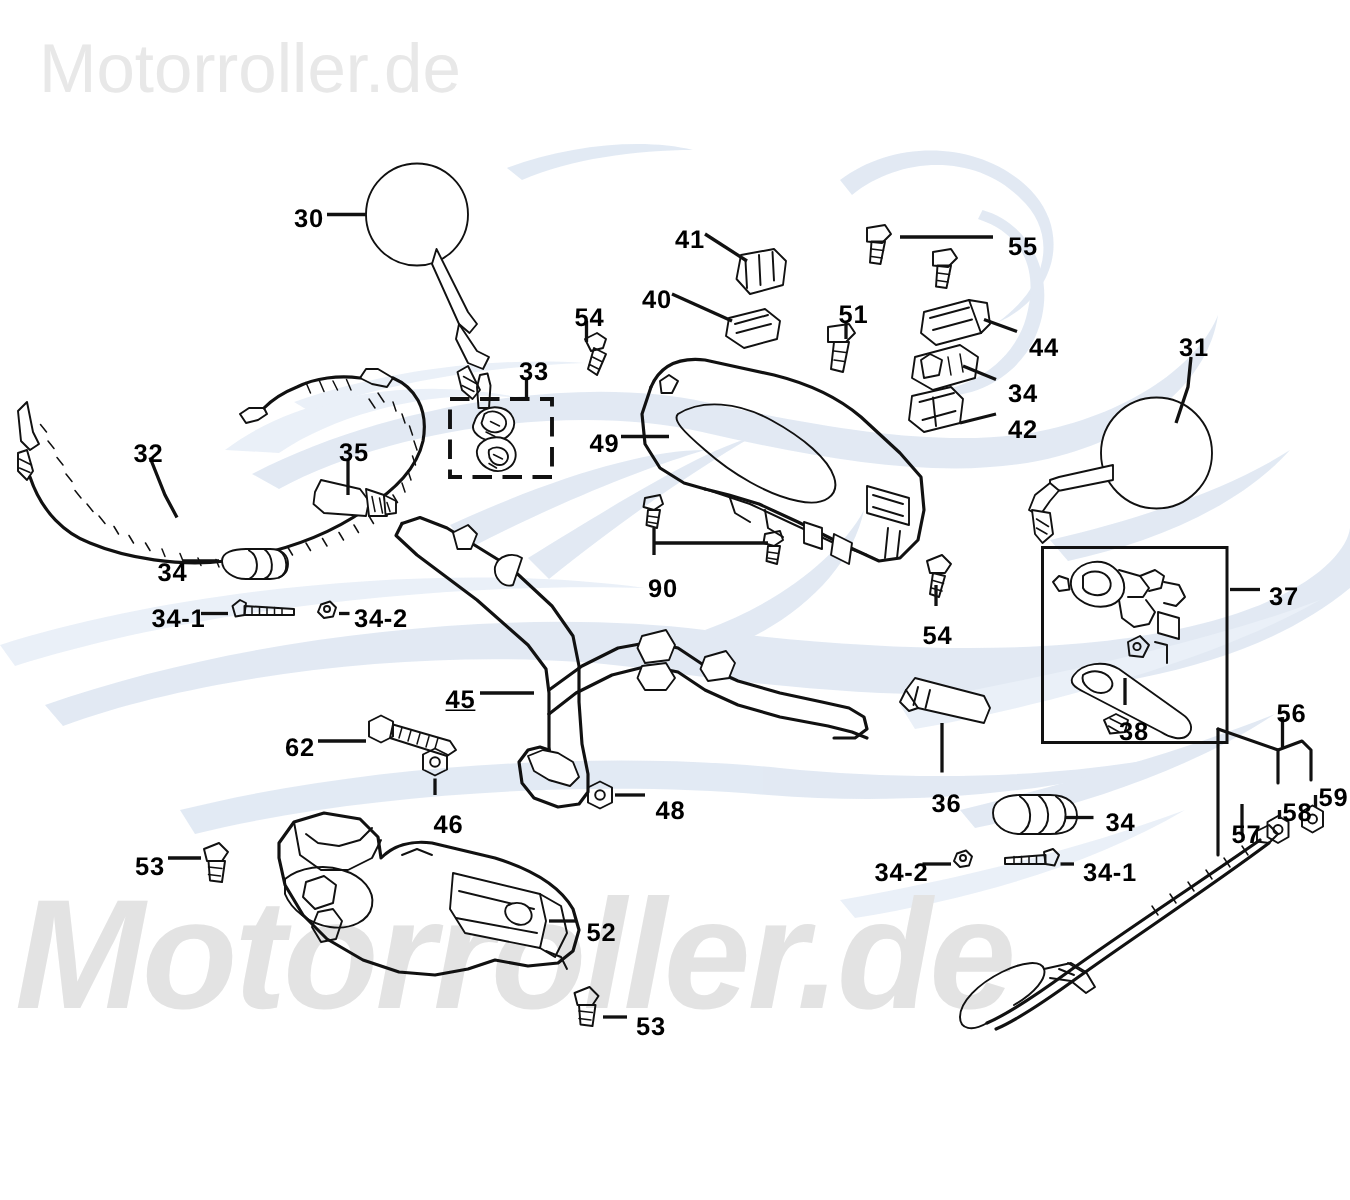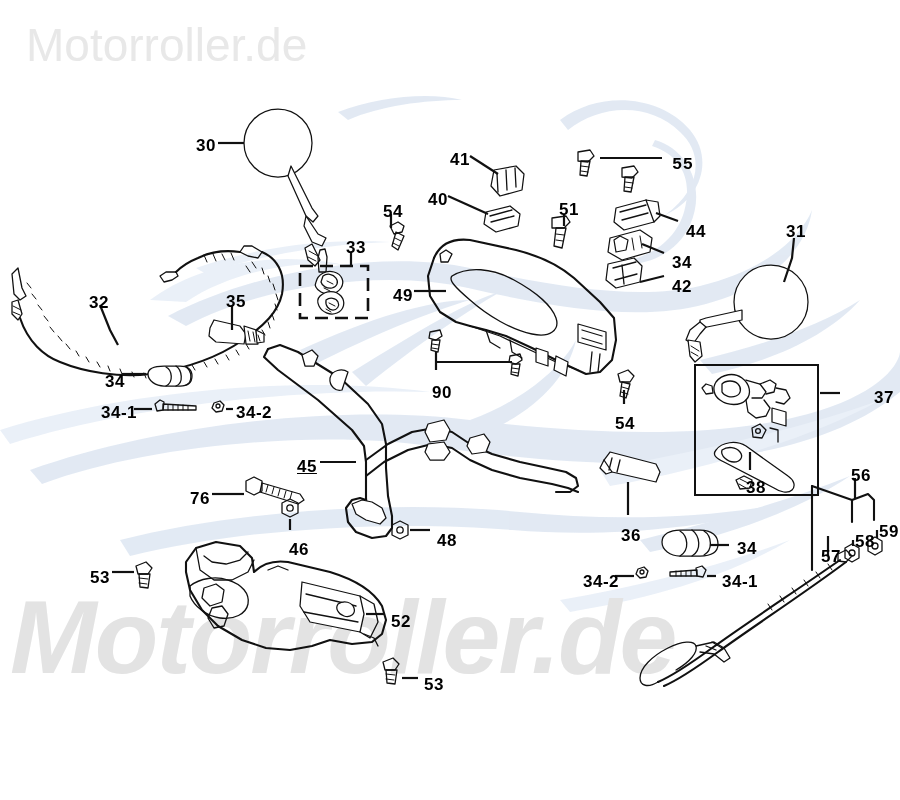--- a/index.html
+++ b/index.html
@@ -409,39 +409,39 @@
       <div class="lbl" style="left: 89px; top: 293px;">32</div>
       <div class="lbl" style="left: 346px; top: 238px;">33</div>
       <div class="lbl" style="left: 105px; top: 372px;">34</div>
       <div class="lbl" style="left: 737px; top: 539px;">34</div>
       <div class="lbl" style="left: 101px; top: 403px;">34-1</div>
       <div class="lbl" style="left: 722px; top: 572px;">34-1</div>
       <div class="lbl" style="left: 236px; top: 403px;">34-2</div>
       <div class="lbl" style="left: 583px; top: 572px;">34-2</div>
       <div class="lbl" style="left: 226px; top: 292px;">35</div>
       <div class="lbl" style="left: 621px; top: 526px;">36</div>
-      <div class="lbl" style="left: 874px; top: 388px;">37</div>
+      <div class="lbl" style="left: 846px; top: 388px;">37</div>
       <div class="lbl" style="left: 746px; top: 478px;">38</div>
       <div class="lbl" style="left: 428px; top: 190px;">40</div>
       <div class="lbl" style="left: 450px; top: 150px;">41</div>
       <div class="lbl" style="left: 672px; top: 277px;">42</div>
       <div class="lbl" style="left: 672px; top: 253px;">34</div>
       <div class="lbl" style="left: 686px; top: 222px;">44</div>
       <div class="lbl" style="left: 297px; top: 457px; text-decoration: underline;">45</div>
       <div class="lbl" style="left: 289px; top: 540px;">46</div>
-      <div class="lbl" style="left: 190px; top: 489px;">76</div>
+      <div class="lbl" style="left: 190px; top: 489px;">62</div>
       <div class="lbl" style="left: 437px; top: 531px;">48</div>
       <div class="lbl" style="left: 393px; top: 286px;">49</div>
       <div class="lbl" style="left: 432px; top: 383px;">90</div>
       <div class="lbl" style="left: 559px; top: 200px;">51</div>
       <div class="lbl" style="left: 391px; top: 612px;">52</div>
       <div class="lbl" style="left: 90px; top: 568px;">53</div>
       <div class="lbl" style="left: 424px; top: 675px;">53</div>
       <div class="lbl" style="left: 383px; top: 202px;">54</div>
       <div class="lbl" style="left: 615px; top: 414px;">54</div>
-      <div class="lbl" style="left: 672px; top: 155px; font-family: Liberation Mono, monospace;">55</div>
+      <div class="lbl" style="left: 672px; top: 155px;">55</div>
       <div class="lbl" style="left: 851px; top: 466px;">56</div>
       <div class="lbl" style="left: 821px; top: 547px;">57</div>
       <div class="lbl" style="left: 855px; top: 532px;">58</div>
       <div class="lbl" style="left: 879px; top: 522px;">59</div>
     </div>
 
 </div>
 
 </body></html>

